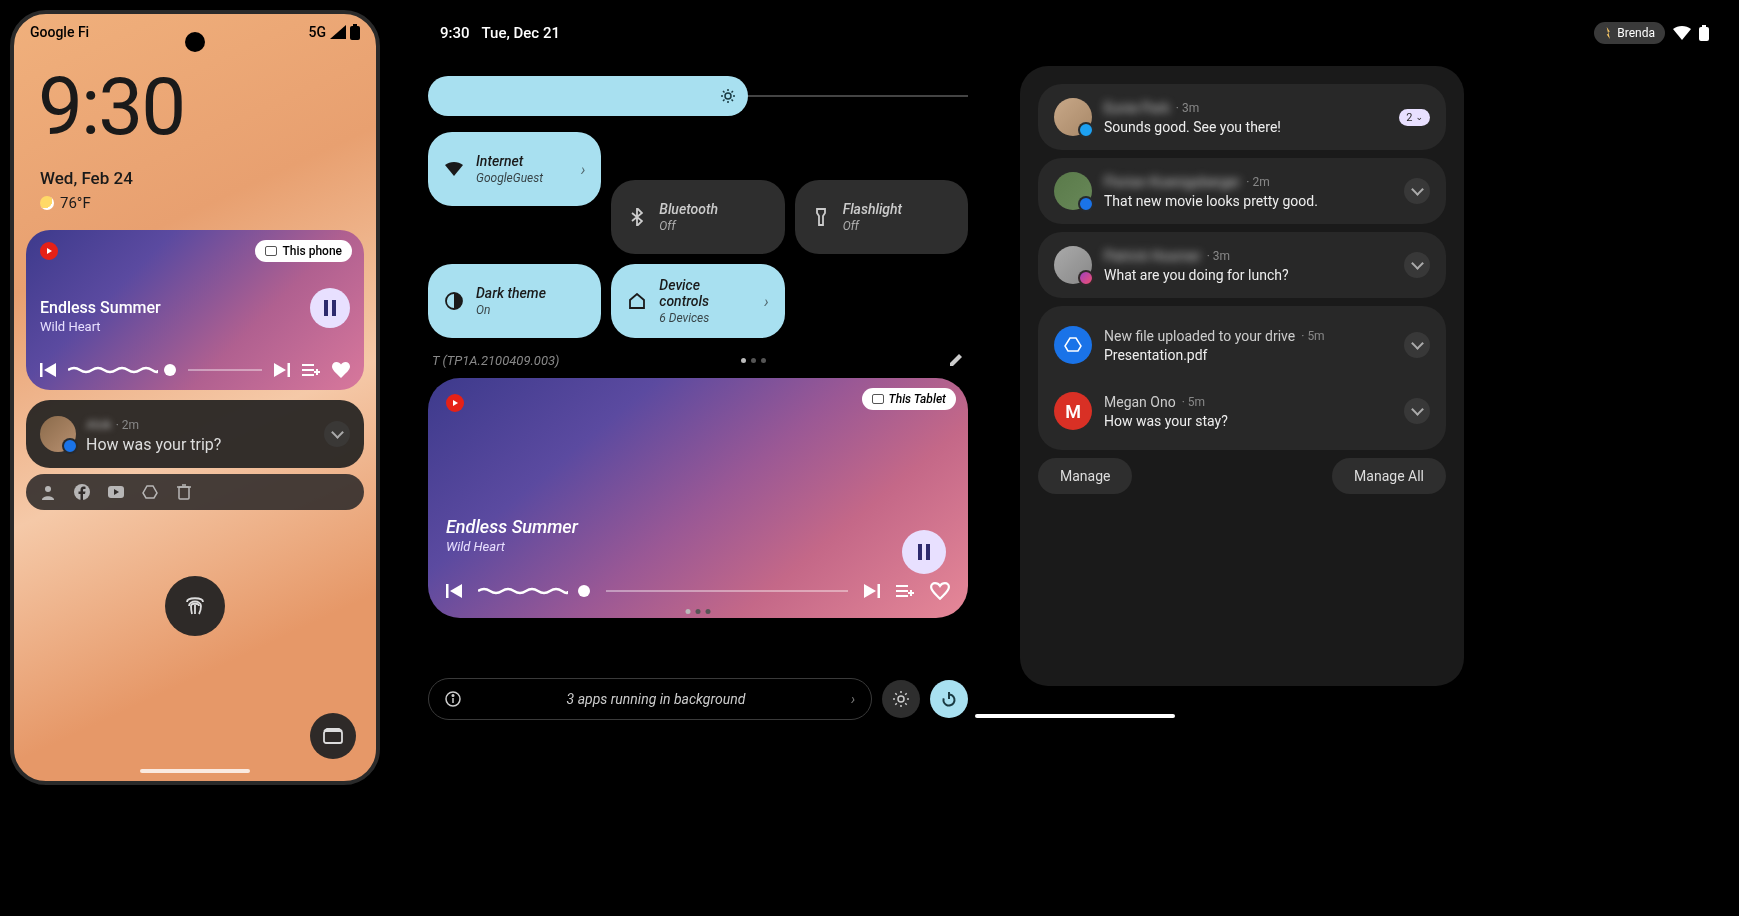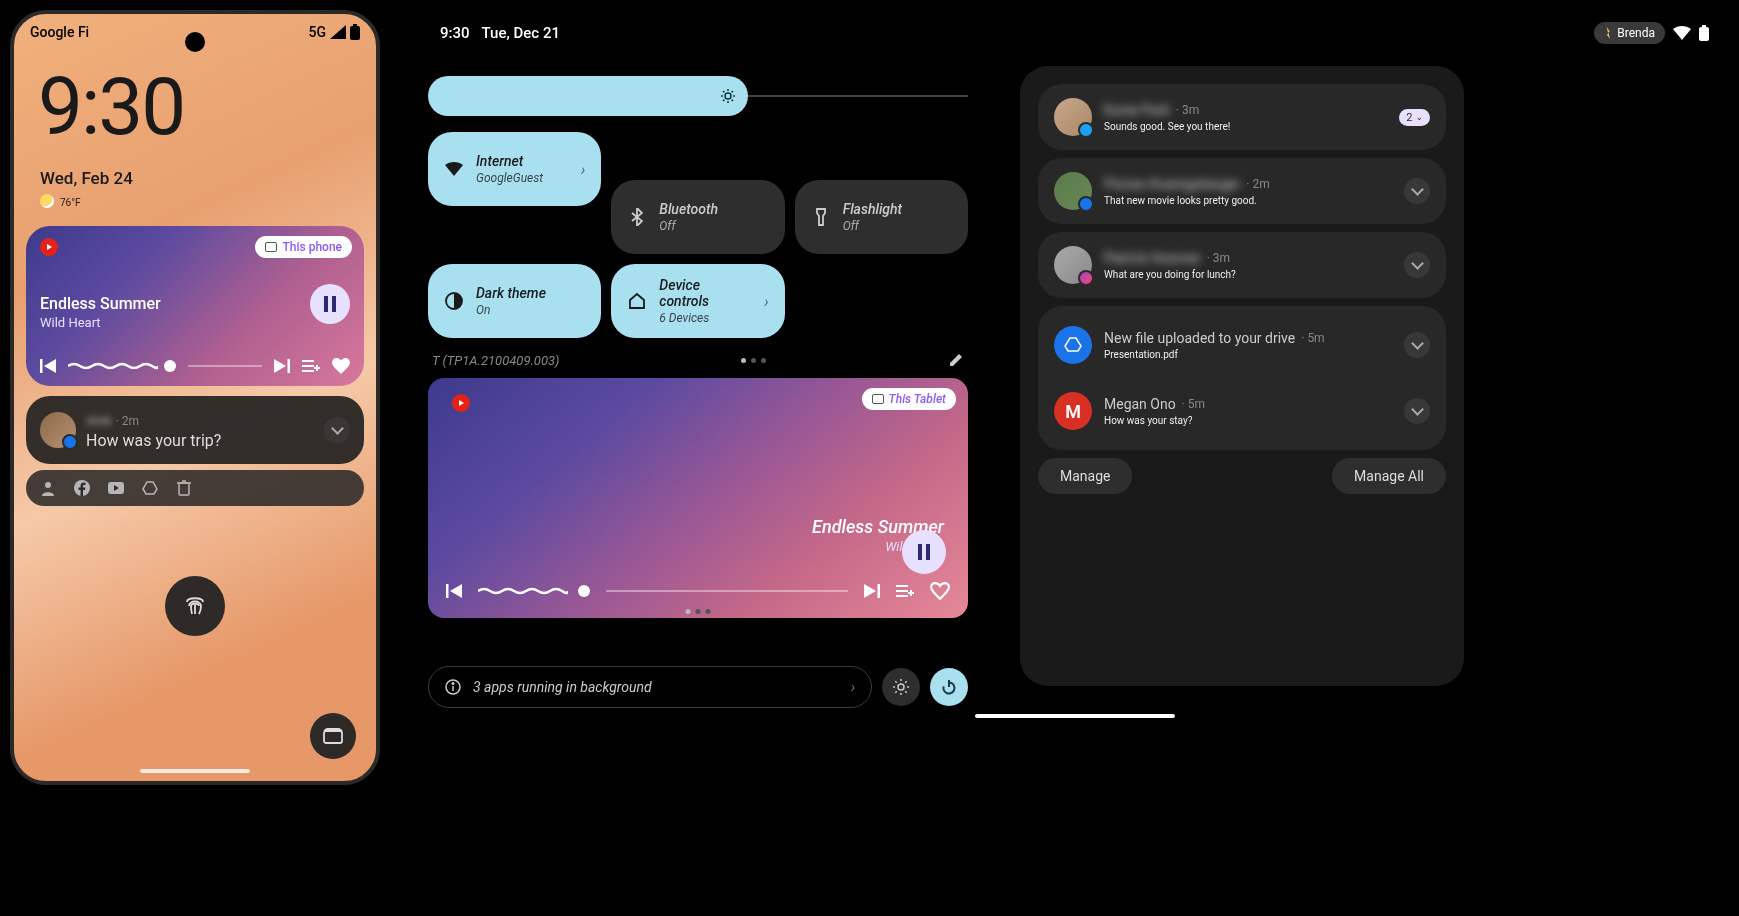--- a/index.html
+++ b/index.html
@@ -4,26 +4,26 @@
 <style>
 *{box-sizing:border-box;margin:0;padding:0;font-family:Roboto,Arial,sans-serif;}
 body{background:#000;width:1739px;height:916px;position:relative;overflow:hidden;}
 .phone{position:absolute;left:10px;top:10px;width:370px;height:775px;border-radius:36px;background:linear-gradient(155deg,#f0b07c 0%,#e8a070 30%,#f5c9a8 55%,#e69868 80%);border:4px solid #2a2a2a;overflow:hidden;}
 .punch{position:absolute;top:18px;left:50%;transform:translateX(-50%);width:20px;height:20px;background:#000;border-radius:50%;}
 .phone-status{display:flex;justify-content:space-between;align-items:center;padding:10px 16px 0;color:#000;font-size:14px;font-weight:500;}
 .phone-status-right{display:flex;align-items:center;gap:4px;}
 .big-time{color:#1a1a1a;font-size:80px;font-weight:400;padding:20px 0 0 24px;letter-spacing:-2px;}
 .date-weather{padding:14px 0 0 26px;color:#1a1a1a;}
 .date-weather .d{font-size:17px;font-weight:500;}
-.date-weather .w{font-size:10px;margin-top:6px;display:flex;align-items:flex-end;gap:6px;}
+.date-weather .w{font-size:15px;margin-top:6px;display:flex;align-items:center;gap:6px;}
 .sun{width:14px;height:14px;background:radial-gradient(circle at 35% 35%,#ffd966 55%,#fff 58%);border-radius:50%;}
 .phone-media{margin:18px 12px 0;height:160px;border-radius:24px;background:linear-gradient(135deg,#3d3a8c 0%,#5b4aa0 30%,#b06090 65%,#d8789c 100%);position:relative;overflow:hidden;padding:12px 14px;}
 .yt-badge{width:18px;height:18px;border-radius:50%;background:#e62117;display:flex;align-items:center;justify-content:center;}
 .yt-badge::after{content:'';border-left:5px solid #fff;border-top:3px solid transparent;border-bottom:3px solid transparent;}
-.cast-pill{position:absolute;top:10px;right:12px;background:#fff;color:#8b5cf6;font-size:12px;font-weight:500;border-radius:14px;padding:4px 10px;display:flex;align-items:center;gap:5px;}
+.cast-pill{position:absolute;top:10px;right:12px;background:#fff;color:#000000;font-size:12px;font-weight:500;border-radius:14px;padding:4px 10px;display:flex;align-items:center;gap:5px;}
 .cast-ic{width:12px;height:10px;border:1.5px solid #555;border-radius:2px;position:relative;}
 .track-title{color:#fff;font-size:16px;font-weight:500;margin-top:38px;}
 .track-artist{color:#e8e0ff;font-size:13px;margin-top:2px;}
 .big-pause{position:absolute;right:14px;top:58px;width:40px;height:40px;background:#e8e0ff;border-radius:50%;display:flex;align-items:center;justify-content:center;}
 .big-pause::before,.big-pause::after{content:'';width:4px;height:16px;background:#2e2a6e;margin:0 2px;}
 .media-row{position:absolute;bottom:12px;left:14px;right:14px;display:flex;align-items:center;gap:12px;}
 .mi{color:#fff;font-size:16px;}
 .squiggle{flex:0 0 90px;height:8px;position:relative;}
 .squiggle svg{width:100%;height:100%;}
 .line{flex:1;height:2px;background:rgba(255,255,255,.4);}
@@ -63,42 +63,42 @@
 .tile-title{font-size:14px;font-weight:500;}
 .tile-sub{font-size:12px;opacity:.8;margin-top:2px;}
 .tile-chev{opacity:.6;}
 .tile-card{width:24px;height:16px;background:#1a3a42;border-radius:3px;}
 .build-row{display:flex;justify-content:space-between;align-items:center;color:#888;font-size:13px;margin:14px 4px 10px;}
 .pgdots{display:flex;gap:5px;}
 .dot{width:5px;height:5px;border-radius:50%;background:#555;}
 .dot.on{background:#bbb;}
 .pencil{width:16px;height:16px;}
 
-.t-media{height:240px;border-radius:16px;background:linear-gradient(140deg,#3d3a8c 0%,#5b4aa0 28%,#9a5895 52%,#c46888 72%,#e68898 100%);position:relative;overflow:hidden;padding:16px 24px;text-align:right;}
+.t-media{height:240px;border-radius:32px;background:linear-gradient(140deg,#3d3a8c 0%,#5b4aa0 28%,#9a5895 52%,#c46888 72%,#e68898 100%);position:relative;overflow:hidden;padding:16px 18px;}
 .t-media .track-title{margin-top:104px;font-size:18px;}
 .t-media .big-pause{width:44px;height:44px;top:152px;right:22px;}
 .t-media .media-row{bottom:18px;left:18px;right:18px;gap:16px;}
 .t-media .squiggle{flex:0 0 90px;}
 .t-media .line{flex:1;}
 .media-dots{position:absolute;bottom:4px;left:50%;transform:translateX(-50%);display:flex;gap:5px;}
 
-.bg-apps{display:flex;align-items:center;gap:10px;margin-top:48px;}
+.bg-apps{display:flex;align-items:center;gap:10px;margin-top:60px;text-align:center;}
 .bg-pill{flex:1;border:1px solid #3a3a3a;border-radius:22px;height:42px;display:flex;align-items:center;padding:0 16px;color:#ccc;font-size:14px;gap:12px;}
 .circ-btn{width:38px;height:38px;border-radius:50%;display:flex;align-items:center;justify-content:center;}
 .circ-btn.dark{background:#2e2e2e;}
 .circ-btn.accent{background:#a8e0f0;}
 
 .shade{position:absolute;left:600px;top:56px;width:444px;height:620px;background:#1a1a1a;border-radius:28px;padding:18px;}
 .nf{background:#282828;border-radius:24px;padding:14px 16px;display:flex;align-items:center;gap:12px;margin-bottom:8px;position:relative;}
 .nf .av{width:38px;height:38px;}
 .nf-body{flex:1;}
 .nf-h{display:flex;align-items:center;gap:6px;}
 .nf-sender{font-size:14px;color:#ccc;}
 .nf-sender.blur{filter:blur(4px);}
-.nf-m{font-size:10px;color:#eee;margin-top:3px;}
+.nf-m{font-size:14px;color:#eee;margin-top:3px;}
 .count-pill{background:#e8e0ff;color:#2a2a2a;font-size:11px;border-radius:10px;padding:2px 7px;display:flex;align-items:center;gap:3px;}
 .nf-chev{width:26px;height:26px;border-radius:50%;background:#383838;display:flex;align-items:center;justify-content:center;flex-shrink:0;}
 .nf-chev::after{content:'';width:7px;height:7px;border-right:2px solid #aaa;border-bottom:2px solid #aaa;transform:rotate(45deg);margin-top:-3px;}
 .nf-group{background:#282828;border-radius:24px;padding:6px 0;margin-bottom:8px;}
 .nf-group .nf{background:transparent;margin-bottom:0;border-radius:0;}
 .app-ic{width:38px;height:38px;border-radius:50%;display:flex;align-items:center;justify-content:center;font-size:16px;font-weight:600;}
 .app-ic.drive{background:#1a73e8;}
 .app-ic.gmail{background:#d93025;}
 .shade-actions{display:flex;justify-content:space-between;margin-top:8px;}
 .act-btn{background:#2e2e2e;border-radius:20px;padding:10px 22px;color:#ddd;font-size:14px;}

